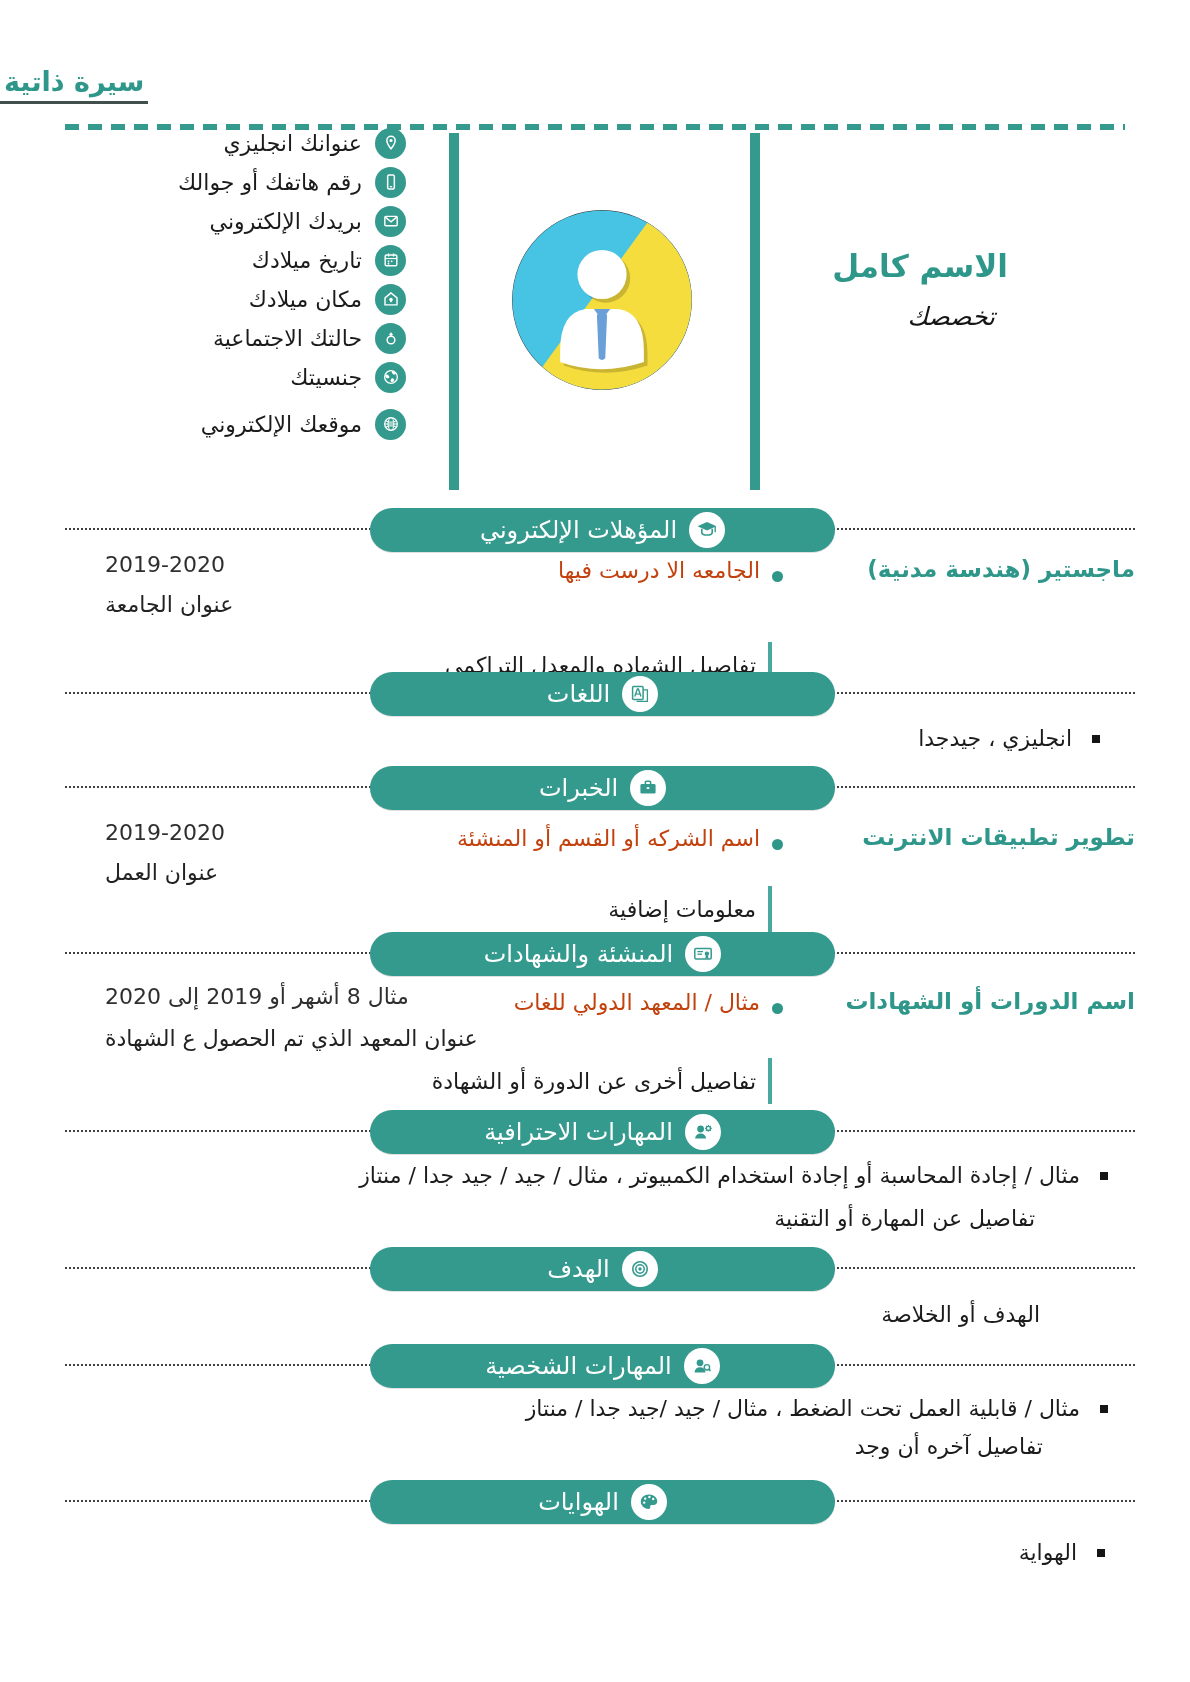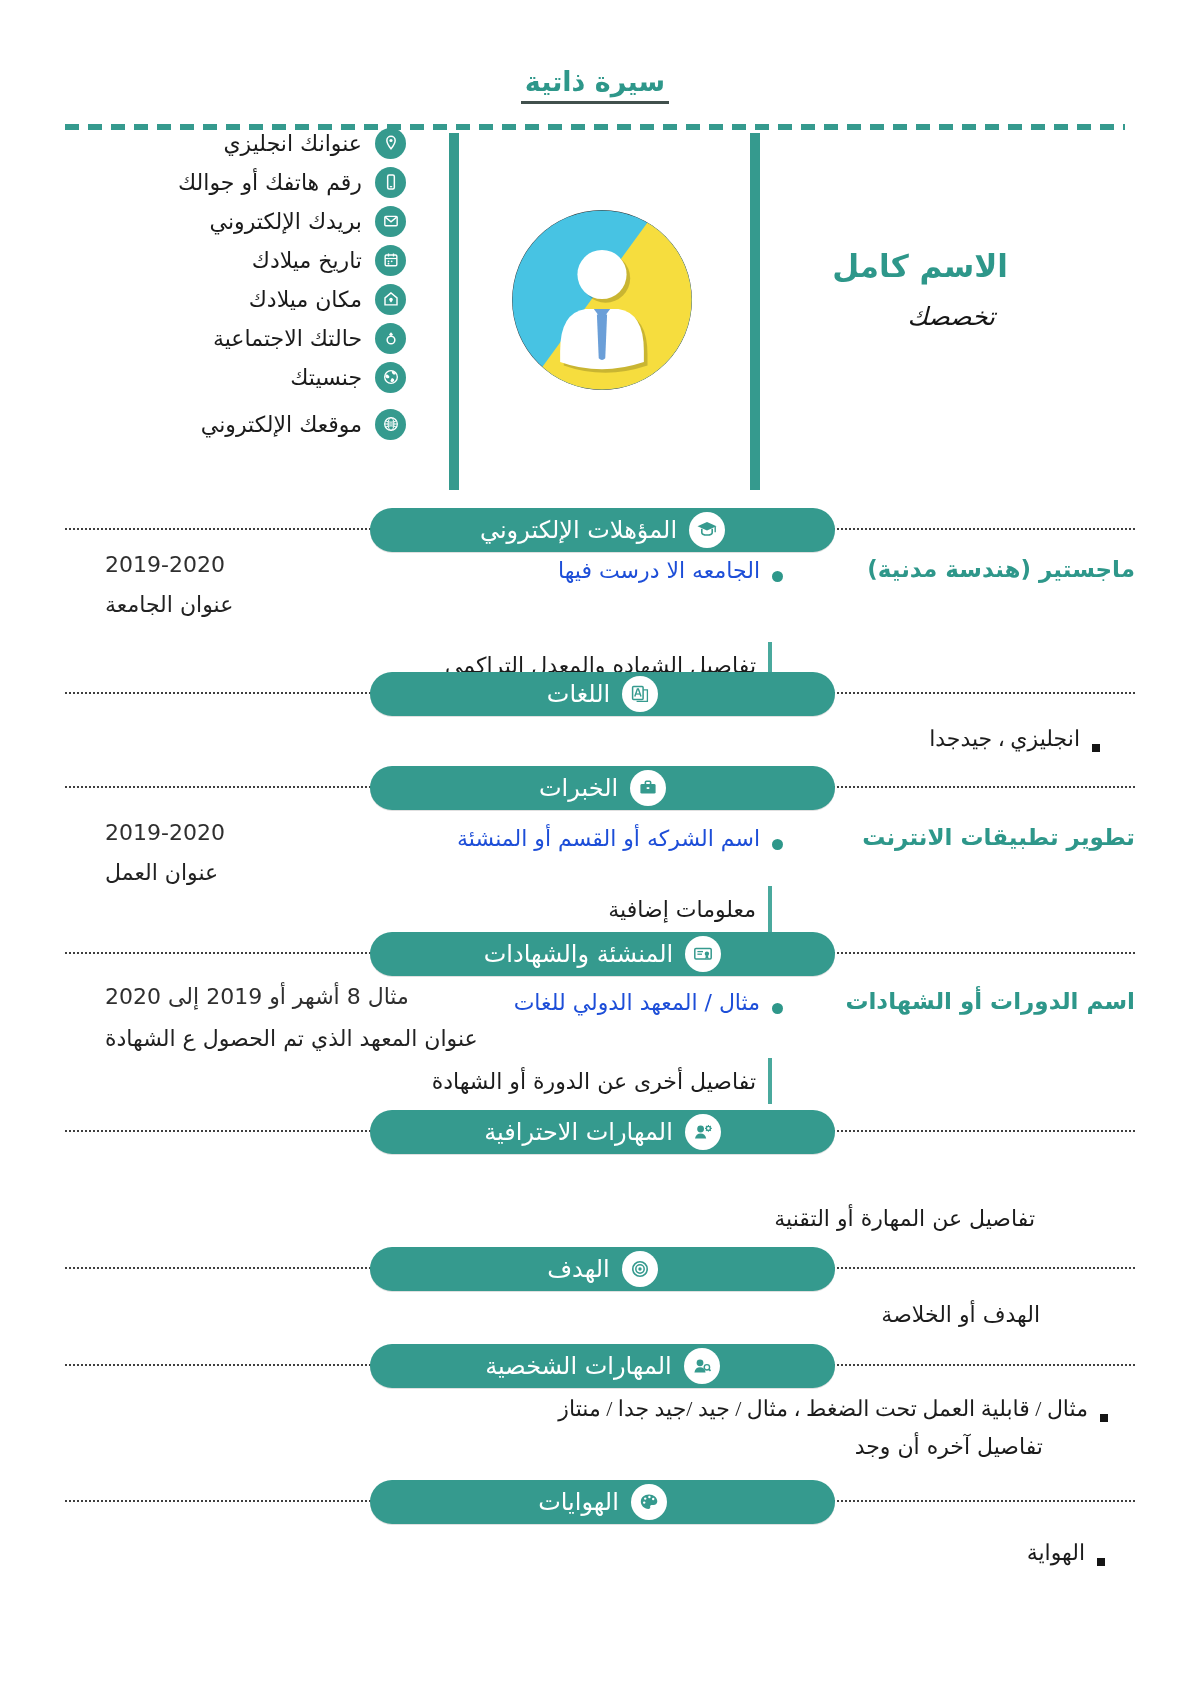--- a/index.html
+++ b/index.html
@@ -6,21 +6,21 @@
   #page{
     position:relative;width:1190px;height:1682px;background:#fff;overflow:hidden;
     font-family:"DejaVu Sans","Liberation Sans",sans-serif;color:#1b1b1b;
   }
   .abs{position:absolute;}
   .nowrap{white-space:nowrap;}
   .rtl{direction:rtl;unicode-bidi:isolate;}
 
   
   .doc-title{
-    left:0;right:0;top:66px;text-align:center;
+    left:0;right:0;top:66px;text-align:left;
   }
   .doc-title span{
     display:inline-block;color:#2e978a;font-size:27px;font-weight:bold;
     border-bottom:3px solid #41504d;padding:0 4px 4px 4px;
   }
   .dash-divider{
     left:65px;width:1060px;top:124px;height:6px;
     background:repeating-linear-gradient(90deg,#359a8e 0 14px,transparent 14px 23px);
   }
   .contact-row{display:flex;align-items:center;gap:13px;direction:rtl;right:784px;height:32px;}
@@ -44,28 +44,28 @@
   }
   .pill-label{color:#ffffff;font-size:24px;}
   .picon{
     width:36px;height:36px;border-radius:50%;background:#ffffff;flex:0 0 36px;
     display:flex;align-items:center;justify-content:center;
   }
   .picon svg{width:24px;height:24px;display:block;}
 
   
   .entry-title{right:55px;color:#2e978a;font-size:23px;font-weight:bold;}
-  .entry-org{right:430px;color:#1d4ed8;font-size:22px;}
+  .entry-org{right:430px;color:#c2410c;font-size:22px;}
   .dot-bullet{width:11px;height:11px;border-radius:50%;background:#2e978a;left:772px;}
   .entry-years{left:105px;color:#2f2f2f;font-size:22px;}
   .entry-addr{left:105px;color:#222;font-size:22px;}
   .detail-row{display:flex;align-items:center;gap:12px;direction:rtl;}
   .detail-vbar{width:4px;height:46px;background:#4aa99d;flex:0 0 4px;}
   .detail-text{color:#1c1c1c;font-size:22px;}
-  .li-row{display:flex;align-items:flex-end;gap:12px;direction:rtl;font-family:Liberation Serif, serif;}
+  .li-row{display:flex;align-items:center;gap:20px;direction:rtl;}
   .sq-bullet{width:8px;height:8px;background:#151515;flex:0 0 8px;}
   .li-text{color:#1c1c1c;font-size:22px;}
   .sub-line{color:#1c1c1c;font-size:22px;direction:rtl;}
 </style>
 </head>
 <body>
 
 <div id="page">
 
   <div class="abs doc-title">
@@ -279,20 +279,24 @@
             <line x1="19.6" y1="8.4" x2="20.8" y2="8.4"></line>
             <line x1="15" y1="6" x2="15.9" y2="6.9"></line>
             <line x1="18.9" y1="9.9" x2="19.8" y2="10.8"></line>
             <line x1="19.8" y1="6" x2="18.9" y2="6.9"></line>
             <line x1="15.9" y1="9.9" x2="15" y2="10.8"></line>
           </g>
         </svg>
     </span>
     <span class="pill-label rtl nowrap">المهارات الاحترافية</span>
   </div>
+  <div class="abs li-row" style="right:82px;top:1163px">
+    <span class="sq-bullet"></span>
+    <span class="li-text rtl nowrap">مثال / إجادة المحاسبة أو إجادة استخدام الكمبيوتر ، مثال / جيد / جيد جدا / منتاز</span>
+  </div>
   <div class="abs sub-line nowrap" style="right:155px;top:1206px">تفاصيل عن المهارة أو التقنية</div>
 
   <div class="abs dotline" style="top:1267px"></div>
   <div class="abs pill" style="top:1247px">
     <span class="picon">
       <svg viewBox="0 0 24 24">
           <circle cx="12" cy="12" r="7.2" fill="none" stroke="#359a8e" stroke-width="1.6"></circle>
           <circle cx="12" cy="12" r="4.2" fill="none" stroke="#359a8e" stroke-width="1.5"></circle>
           <circle cx="12" cy="12" r="1.7" fill="#359a8e"></circle>
         </svg>

